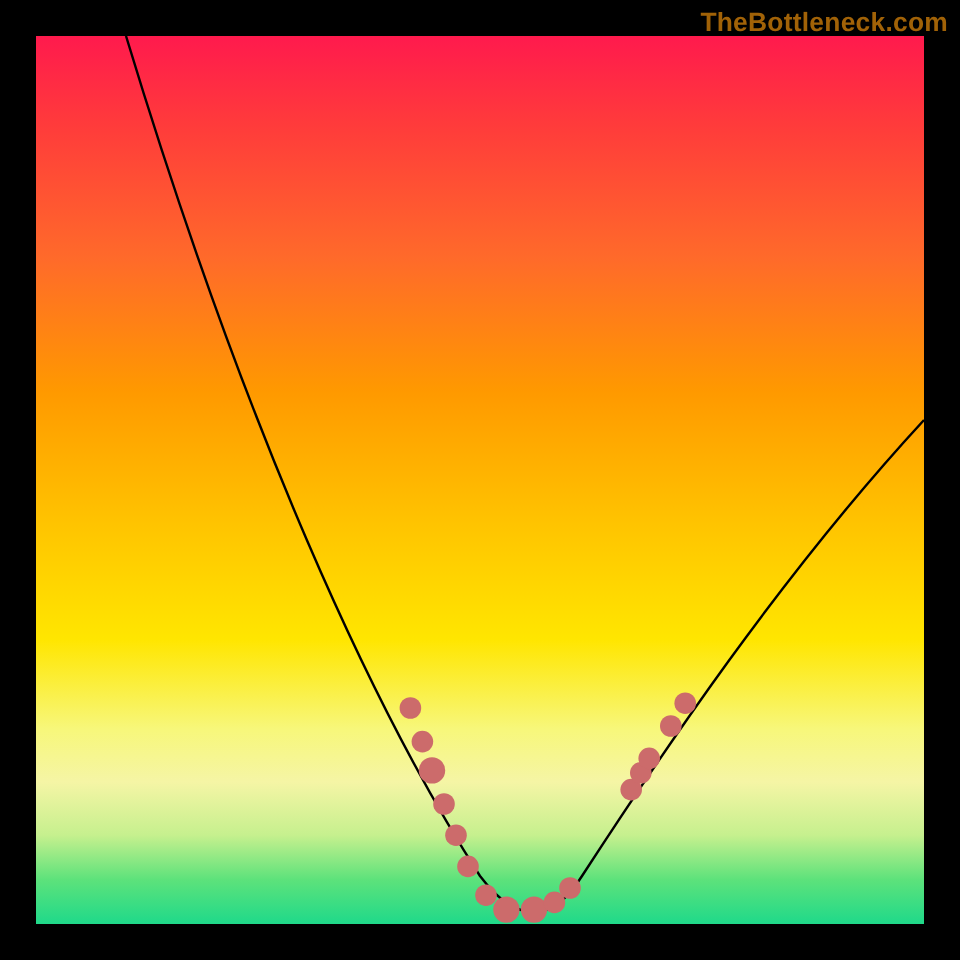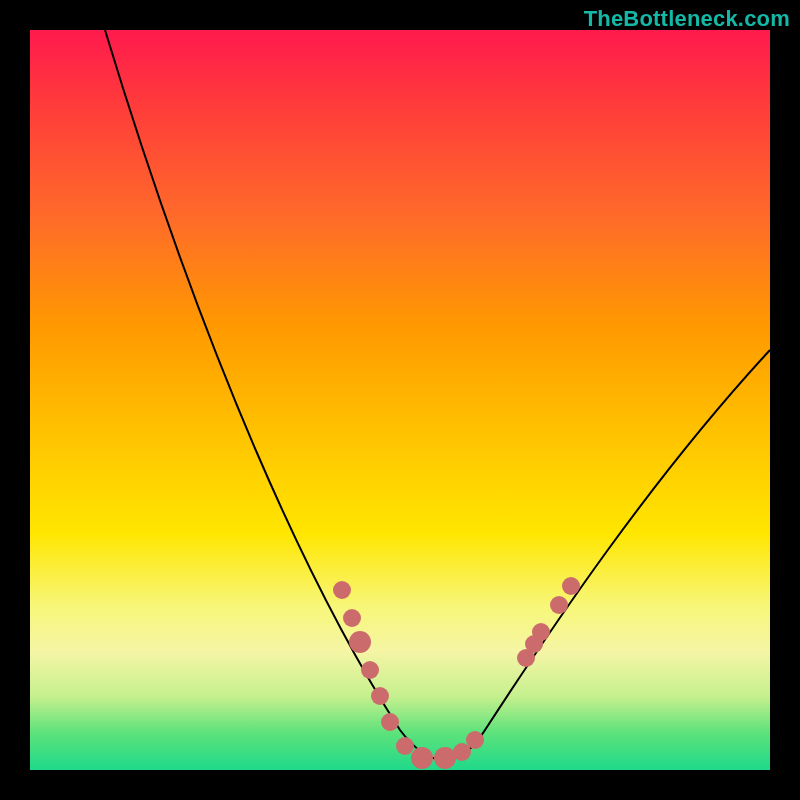--- a/index.html
+++ b/index.html
@@ -37,21 +37,21 @@
       #5de27b 95%,
       #1fd98a 100%);
   }
   .watermark {
     position: absolute;
     top: 6px;
     right: 10px;
     font-family: Arial, Helvetica, sans-serif;
     font-size: 22px;
     font-weight: 600;
-    color: #14b8a6;
+    color: #a16207;
     letter-spacing: 0.2px;
     pointer-events: none;
   }
   svg.overlay {
     position: absolute;
     left: 0;
     top: 0;
     width: 740px;
     height: 740px;
   }

